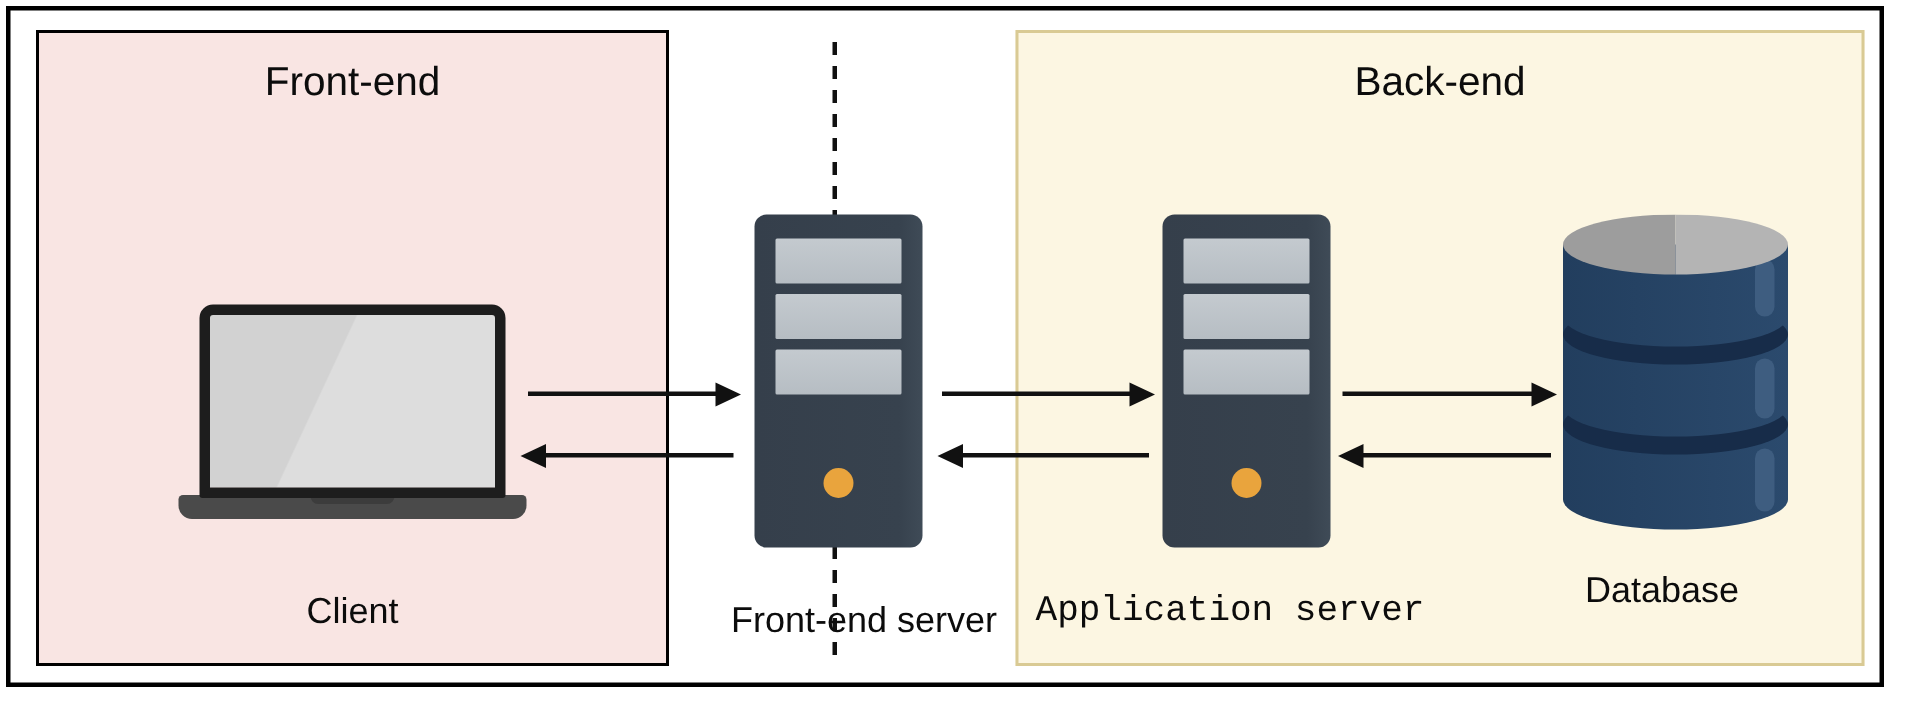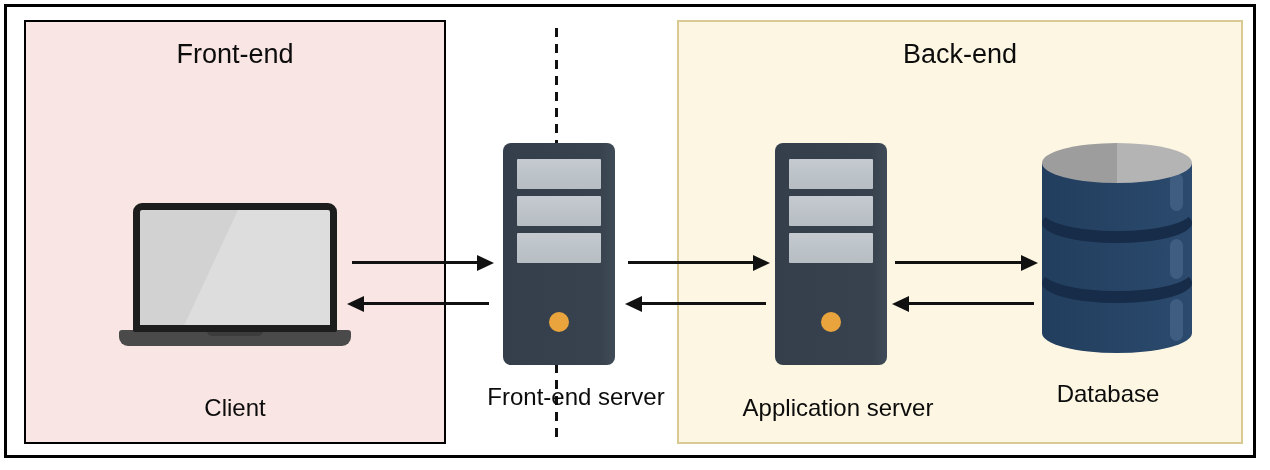--- a/index.html
+++ b/index.html
@@ -79,22 +79,22 @@
   .arrow::after {
     content: ""; position: absolute; top: 50%; transform: translateY(-50%);
     width: 0; height: 0; border-top: 8px solid transparent; border-bottom: 8px solid transparent;
   }
   .arrow.right::after { right: -16px; border-left: 17px solid #111; }
   .arrow.left::after  { left: -16px;  border-right: 17px solid #111; }
 
   
   .node-label { font-size: 24px; line-height: 30px; text-align: center; z-index: 3; }
   .label-client   { left: 24px;  top: 393px; width: 422px; }
-  .label-festeve  { left: 446px; top: 382px; width: 260px; }
-  .label-appserve { left: 693px; top: 393px; width: 290px; }
+  .label-festeve  { left: 446px; top: 399px; width: 260px; }
+  .label-appserve { left: 675px; top: 393px; width: 290px; font-family: Liberation Mono, monospace; }
   .label-db       { left: 1018px; top: 379px; width: 180px; }
 </style>
 </head>
 <body>
 
 <div class="abs frame"></div>
 
 <div class="abs group frontend">
   <div class="group-title">Front-end</div>
 </div>

